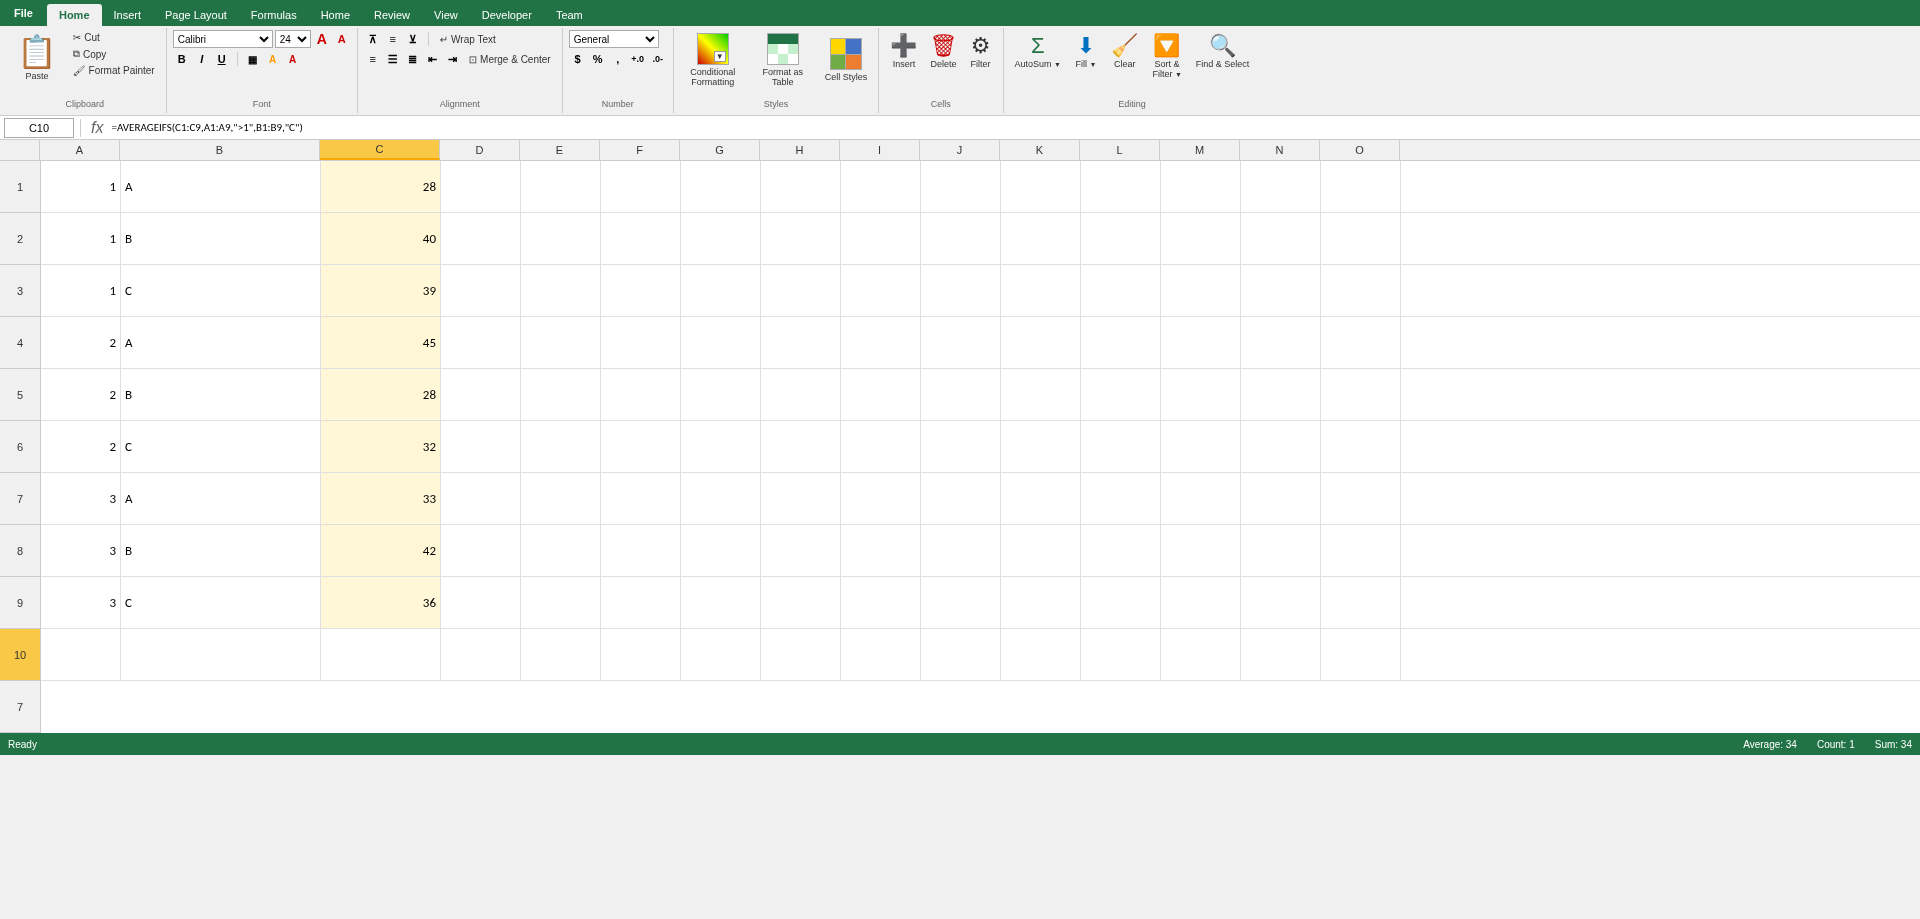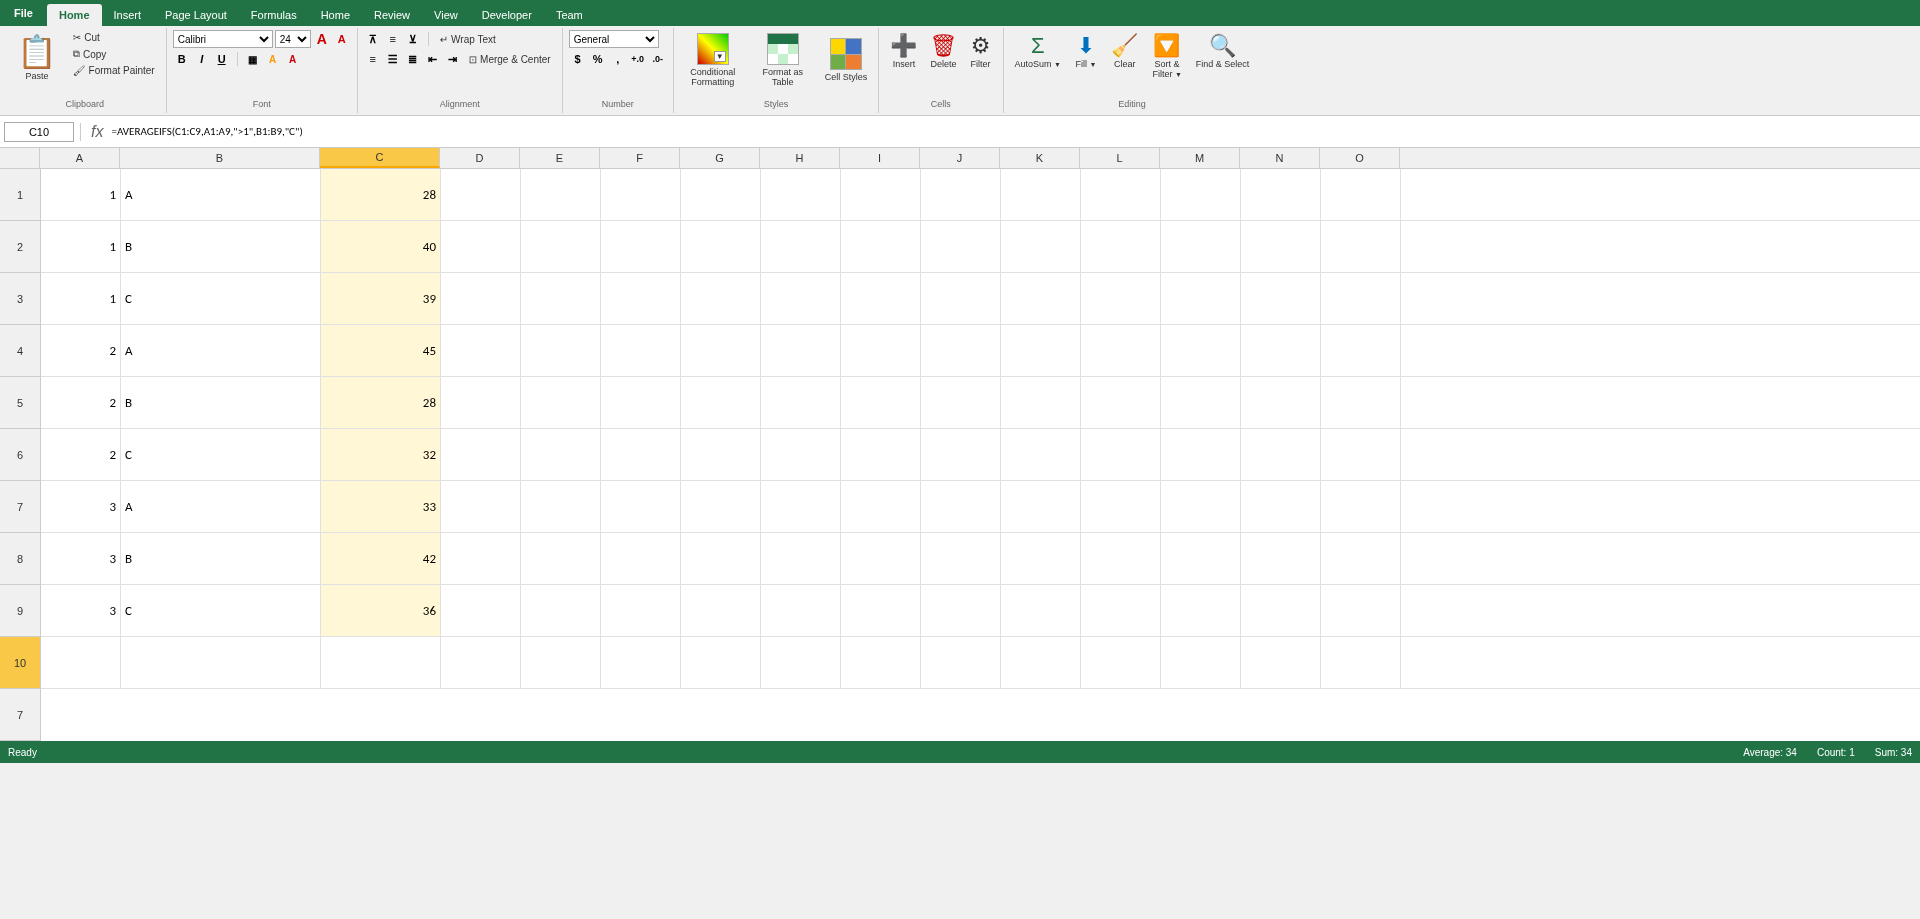--- a/index.html
+++ b/index.html
@@ -171,21 +171,21 @@
     
     .cells-btns { display: flex; gap: 2px; }
 
     
     .editing-btns { display: flex; gap: 4px; align-items: flex-start; }
 
     
     .formula-bar {
       display: flex;
       align-items: center;
-      height: 32px;
+      height: 24px;
       border-bottom: 1px solid #ccc;
       background: white;
       padding: 0 4px;
       gap: 4px;
     }
     .cell-ref-box {
       width: 70px;
       height: 20px;
       border: 1px solid #aaa;
       font-size: 11px;

